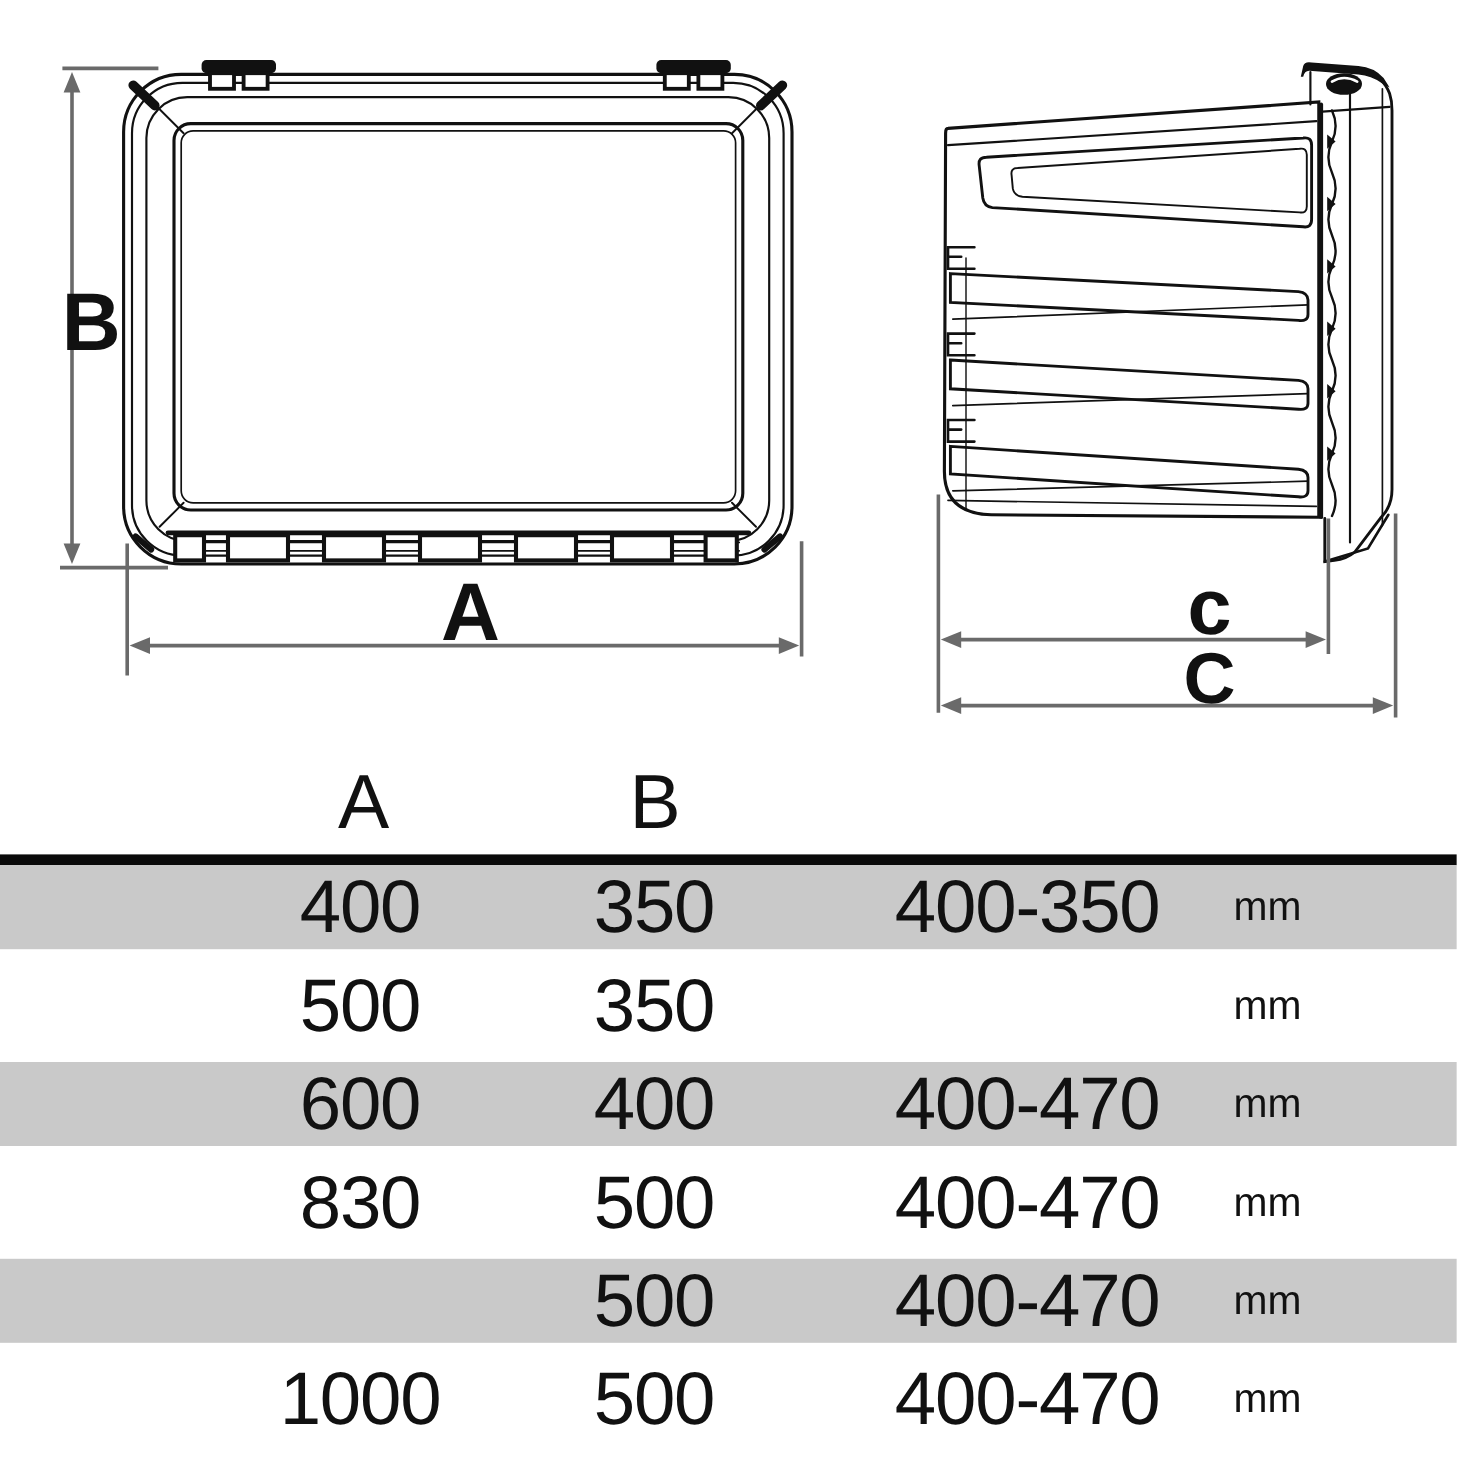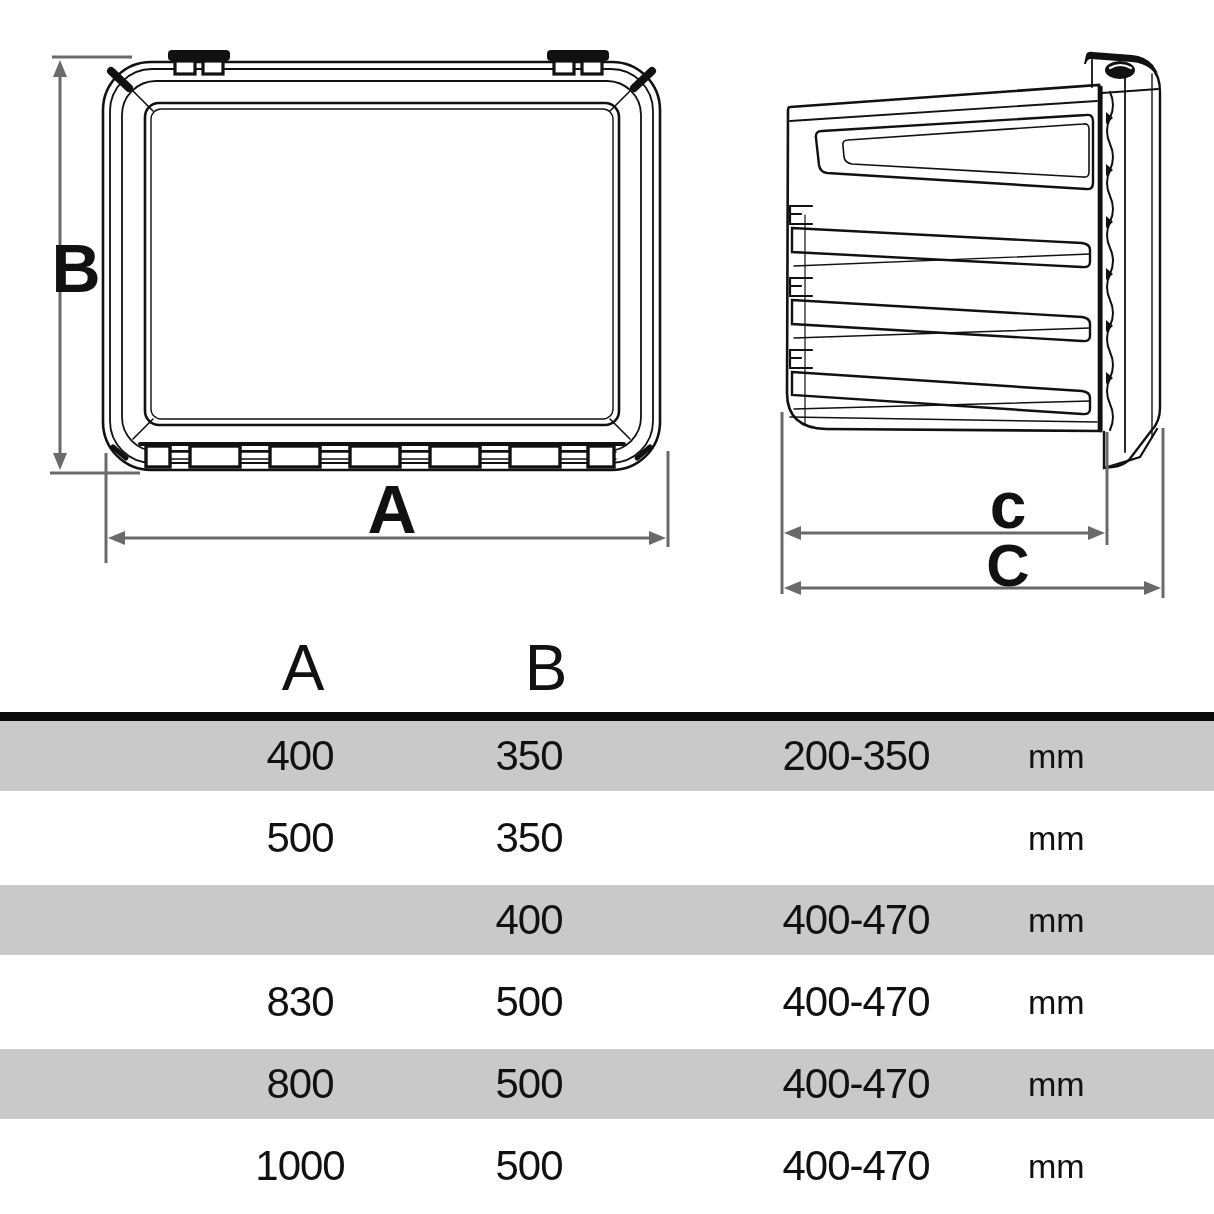--- a/index.html
+++ b/index.html
@@ -15,23 +15,23 @@
   .thead-row { position:absolute; left:0; top:628px; width:1214px; height:80px; }
   .th { position:absolute; top:0; height:80px; display:flex; align-items:center; justify-content:center;
         font-size:64px; font-weight:400; color:#111; }
   .th-a  { left:103px; width:400px; }
   .th-b  { left:346px; width:400px; }
   .th-cc { left:638px; width:400px; }
   .header-rule { position:absolute; left:0; top:712px; width:1214px; height:9px; background:#0a0a0a; }
   .row { position:absolute; left:0; width:1214px; height:70px; }
   .row.alt { background:#c9c9c9; }
   .cell { position:absolute; top:0; height:70px; display:flex; align-items:center; justify-content:center;
-          font-size:42px; letter-spacing:-1px; color:#111; }
+          font-size:62px; letter-spacing:-1px; color:#111; }
   .cell-a  { left:104px; width:392px; }
-  .cell-b  { left:329px; width:400px; }
+  .cell-b  { left:345px; width:400px; }
   .cell-cc { left:656px; width:400px; }
   .cell-mm { left:1028px; width:140px; font-size:34px; letter-spacing:0;
              justify-content:flex-start; }
 </style>
 </head>
 <body>
 
 <div class="canvas">
 
   <svg class="drawing-svg" width="1214" height="622" viewBox="0 0 1214 622">
@@ -160,45 +160,45 @@
     <div class="thead-row">
       <div class="th th-a">A</div>
       <div class="th th-b">B</div>
     </div>
 
     <div class="header-rule"></div>
 
     <div class="row alt" style="top:721px">
       <div class="cell cell-a">400</div>
       <div class="cell cell-b">350</div>
-      <div class="cell cell-cc">200-350</div>
+      <div class="cell cell-cc">400-350</div>
       <div class="cell cell-mm">mm</div>
     </div>
 
     <div class="row" style="top:803px">
       <div class="cell cell-a">500</div>
       <div class="cell cell-b">350</div>
       <div class="cell cell-mm">mm</div>
     </div>
 
     <div class="row alt" style="top:885px">
+      <div class="cell cell-a">600</div>
       <div class="cell cell-b">400</div>
       <div class="cell cell-cc">400-470</div>
       <div class="cell cell-mm">mm</div>
     </div>
 
     <div class="row" style="top:967px">
       <div class="cell cell-a">830</div>
       <div class="cell cell-b">500</div>
       <div class="cell cell-cc">400-470</div>
       <div class="cell cell-mm">mm</div>
     </div>
 
     <div class="row alt" style="top:1049px">
-      <div class="cell cell-a">800</div>
       <div class="cell cell-b">500</div>
       <div class="cell cell-cc">400-470</div>
       <div class="cell cell-mm">mm</div>
     </div>
 
     <div class="row" style="top:1131px">
       <div class="cell cell-a">1000</div>
       <div class="cell cell-b">500</div>
       <div class="cell cell-cc">400-470</div>
       <div class="cell cell-mm">mm</div>

